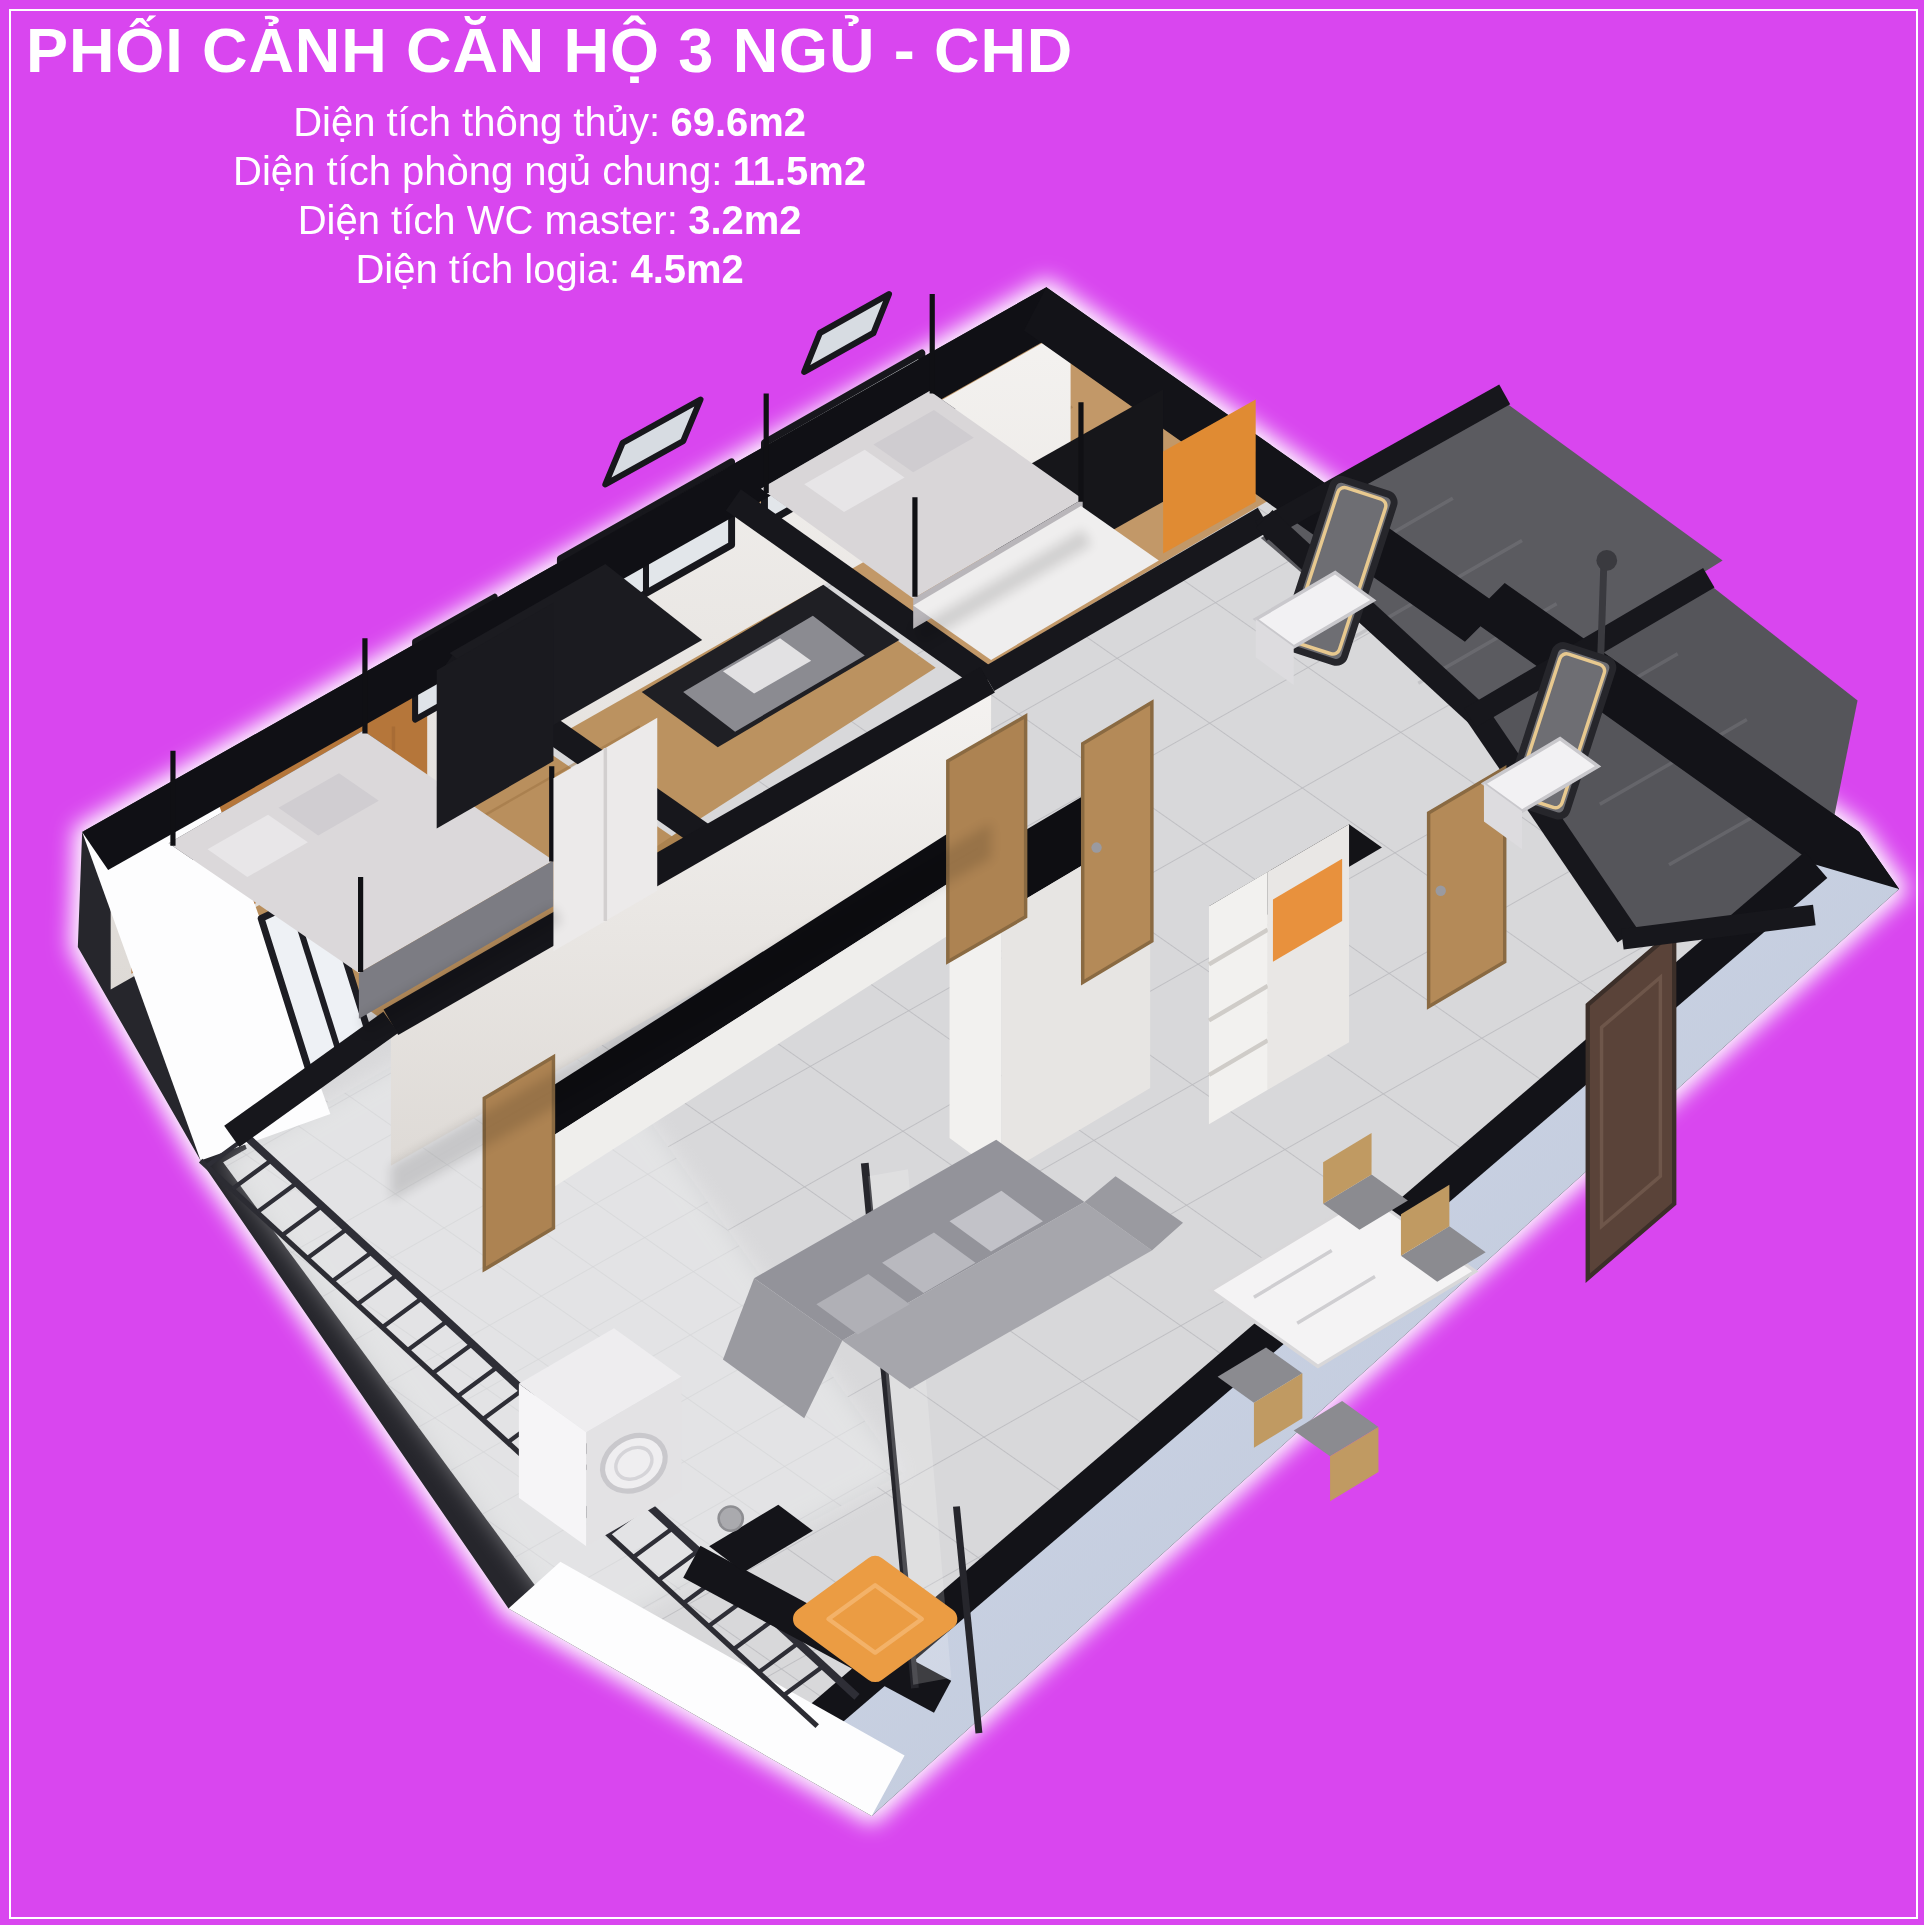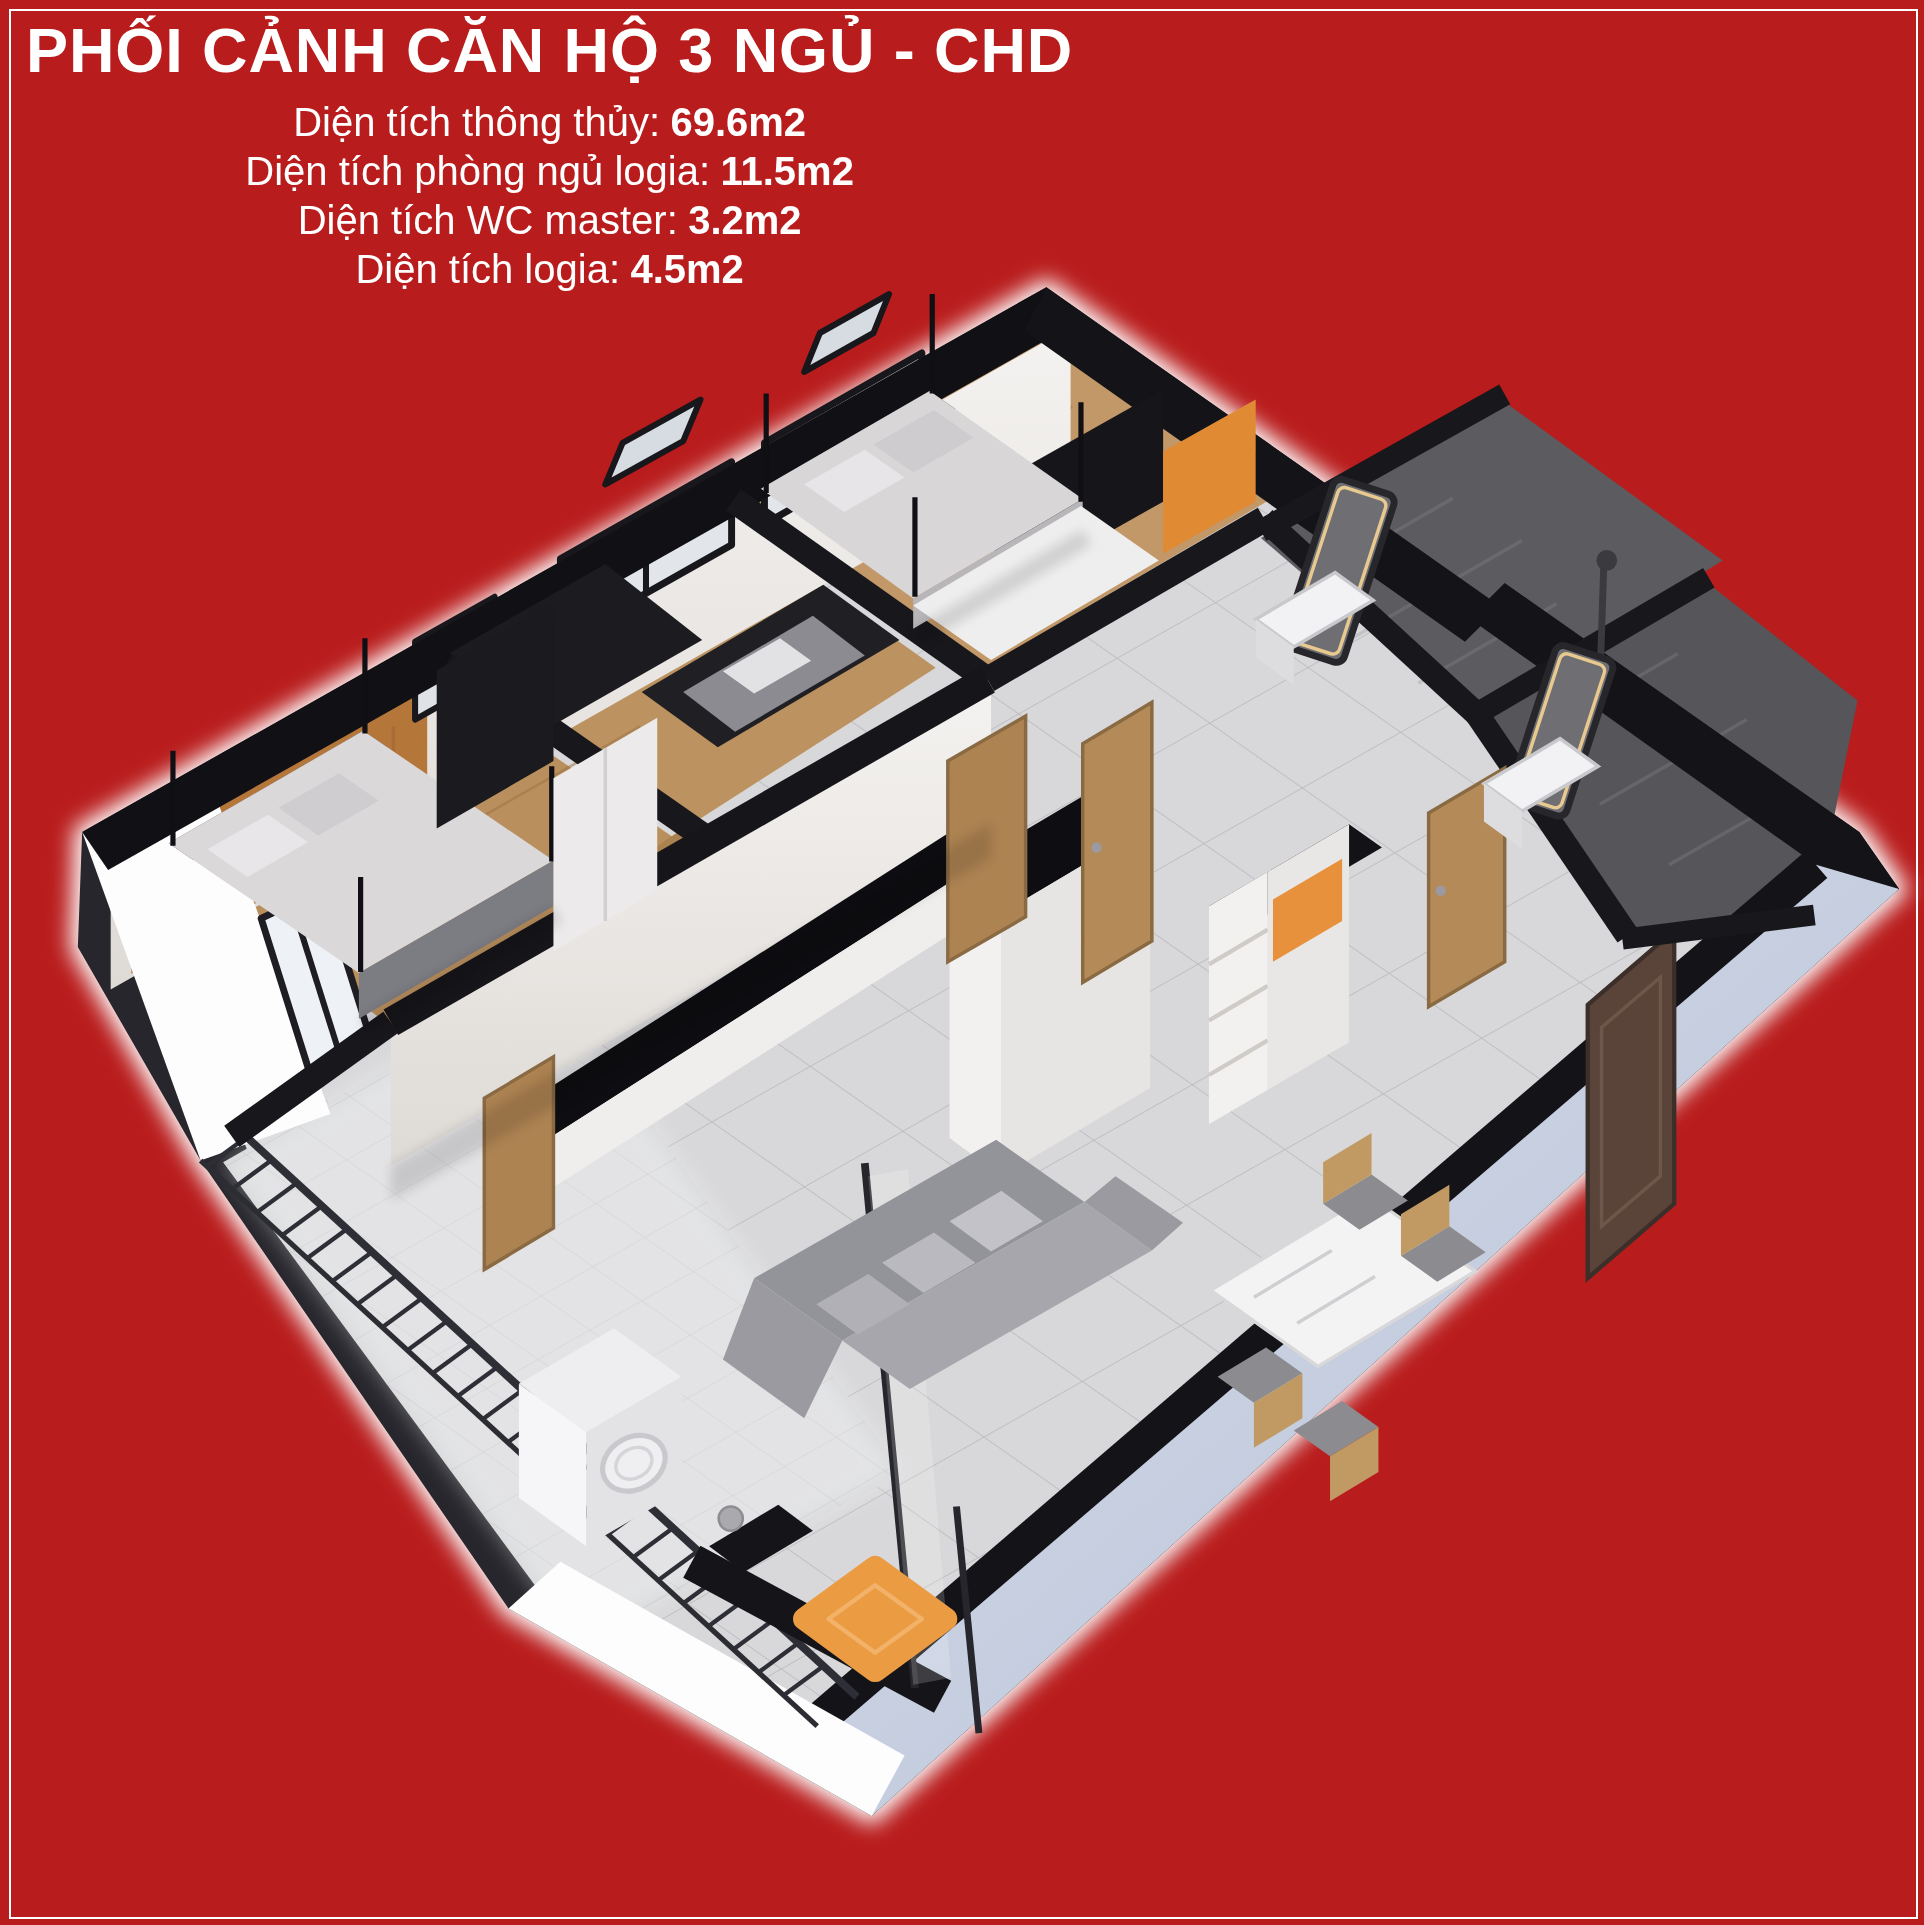--- a/index.html
+++ b/index.html
@@ -1,16 +1,16 @@
 <!DOCTYPE html>
 <html style="font-size:14px"><head>
 <meta charset="utf-8">
 <style>
   html,body{margin:0;padding:0;background:#59595b;}
-  .stage{position:relative;width:1925px;height:1926px;background:#b91c1c;overflow:hidden;
+  .stage{position:relative;width:1925px;height:1926px;background:#d946ef;overflow:hidden;
          font-family:"Liberation Sans",sans-serif;}
   .frame{position:absolute;left:8.6px;top:8.6px;width:1905px;height:1906px;
          border:2.6px solid #ffffff;pointer-events:none;z-index:30;}
   .plan-svg{position:absolute;left:0;top:0;z-index:5;}
   .textblock{position:absolute;left:26px;top:14px;z-index:20;color:#ffffff;}
   .title{font-size:63px;font-weight:bold;letter-spacing:0.9px;white-space:nowrap;}
   .specs{margin-top:12px;text-align:center;}
   .spec-line{font-size:40px;line-height:49px;white-space:nowrap;font-weight:400;}
   .spec-line b{font-weight:bold;margin-left:10.4px;}
 </style>
@@ -240,21 +240,21 @@
       <path d="M 452,1348 L 1146,952 L 1146,992 L 452,1388 Z"></path>
       <path d="M 1056,727 L 1252,612 L 1262,630 L 1066,745 Z"></path>
       <path d="M 415,1178 L 640,1048 L 650,1066 L 425,1196 Z"></path>
     </g>
   </svg>
 
   <div class="textblock">
     <div class="title">PHỐI CẢNH CĂN HỘ 3 NGỦ - CHD</div>
     <div class="specs">
       <div class="spec-line"><span>Diện tích thông thủy:</span><b>69.6m2</b></div>
-      <div class="spec-line"><span>Diện tích phòng ngủ logia:</span><b>11.5m2</b></div>
+      <div class="spec-line"><span>Diện tích phòng ngủ chung:</span><b>11.5m2</b></div>
       <div class="spec-line"><span>Diện tích WC master:</span><b>3.2m2</b></div>
       <div class="spec-line"><span>Diện tích logia:</span><b>4.5m2</b></div>
     </div>
   </div>
 
   <div class="frame"></div>
 </div>
 
 
 </body></html>

